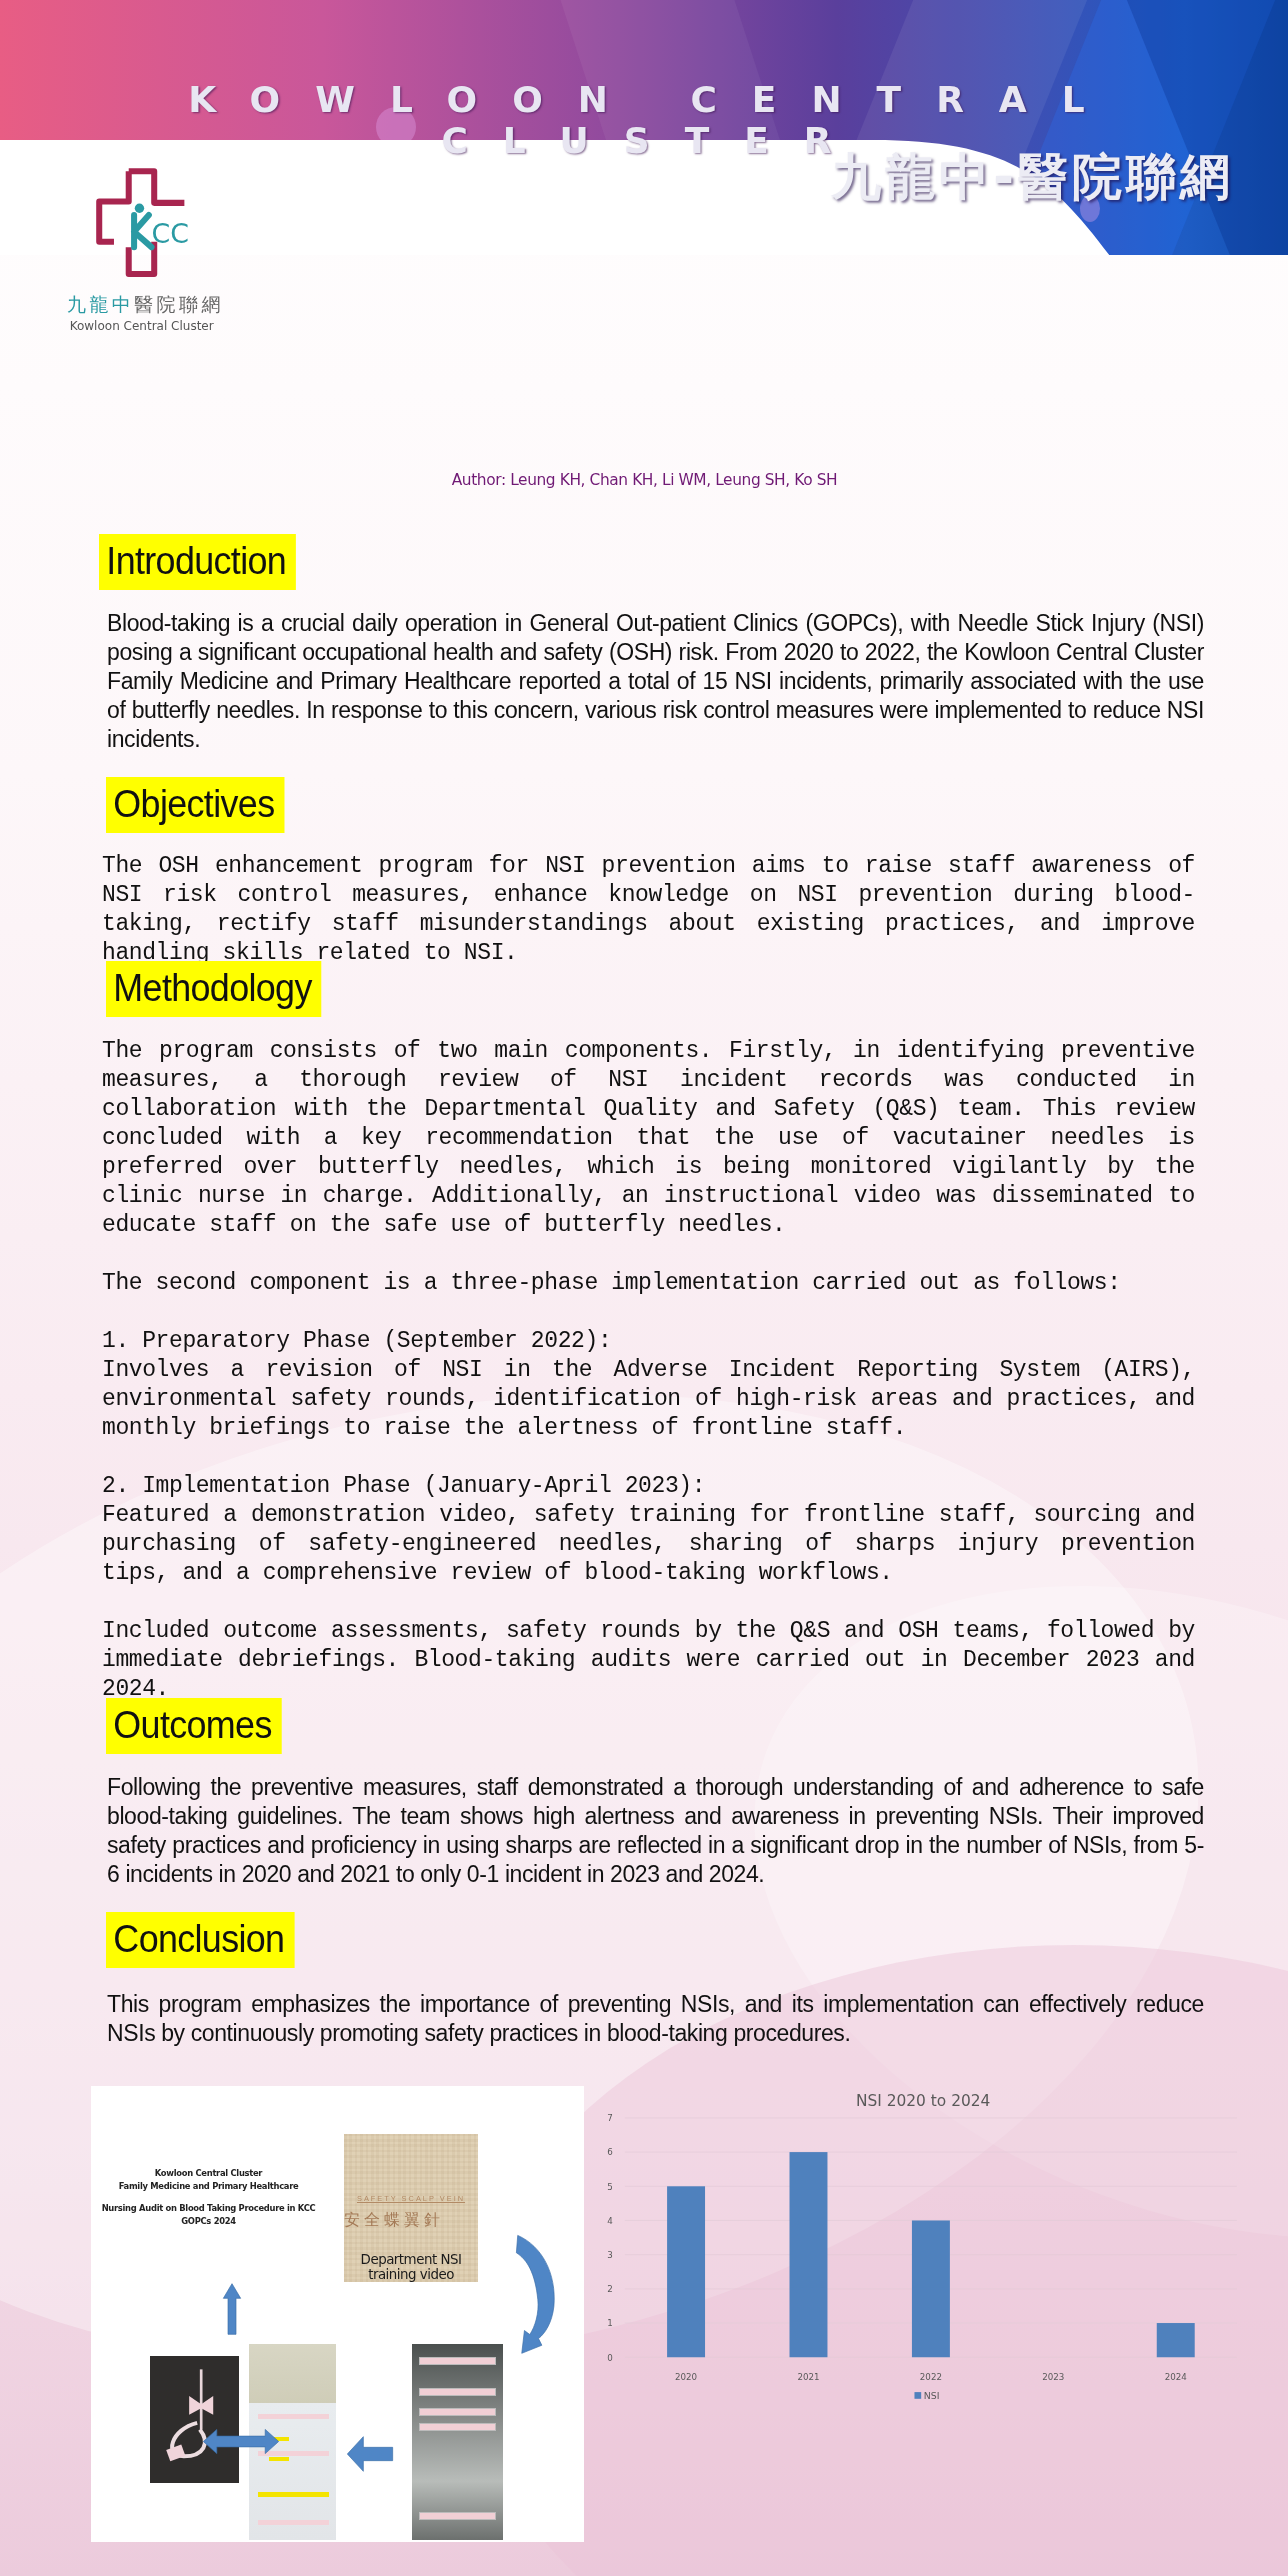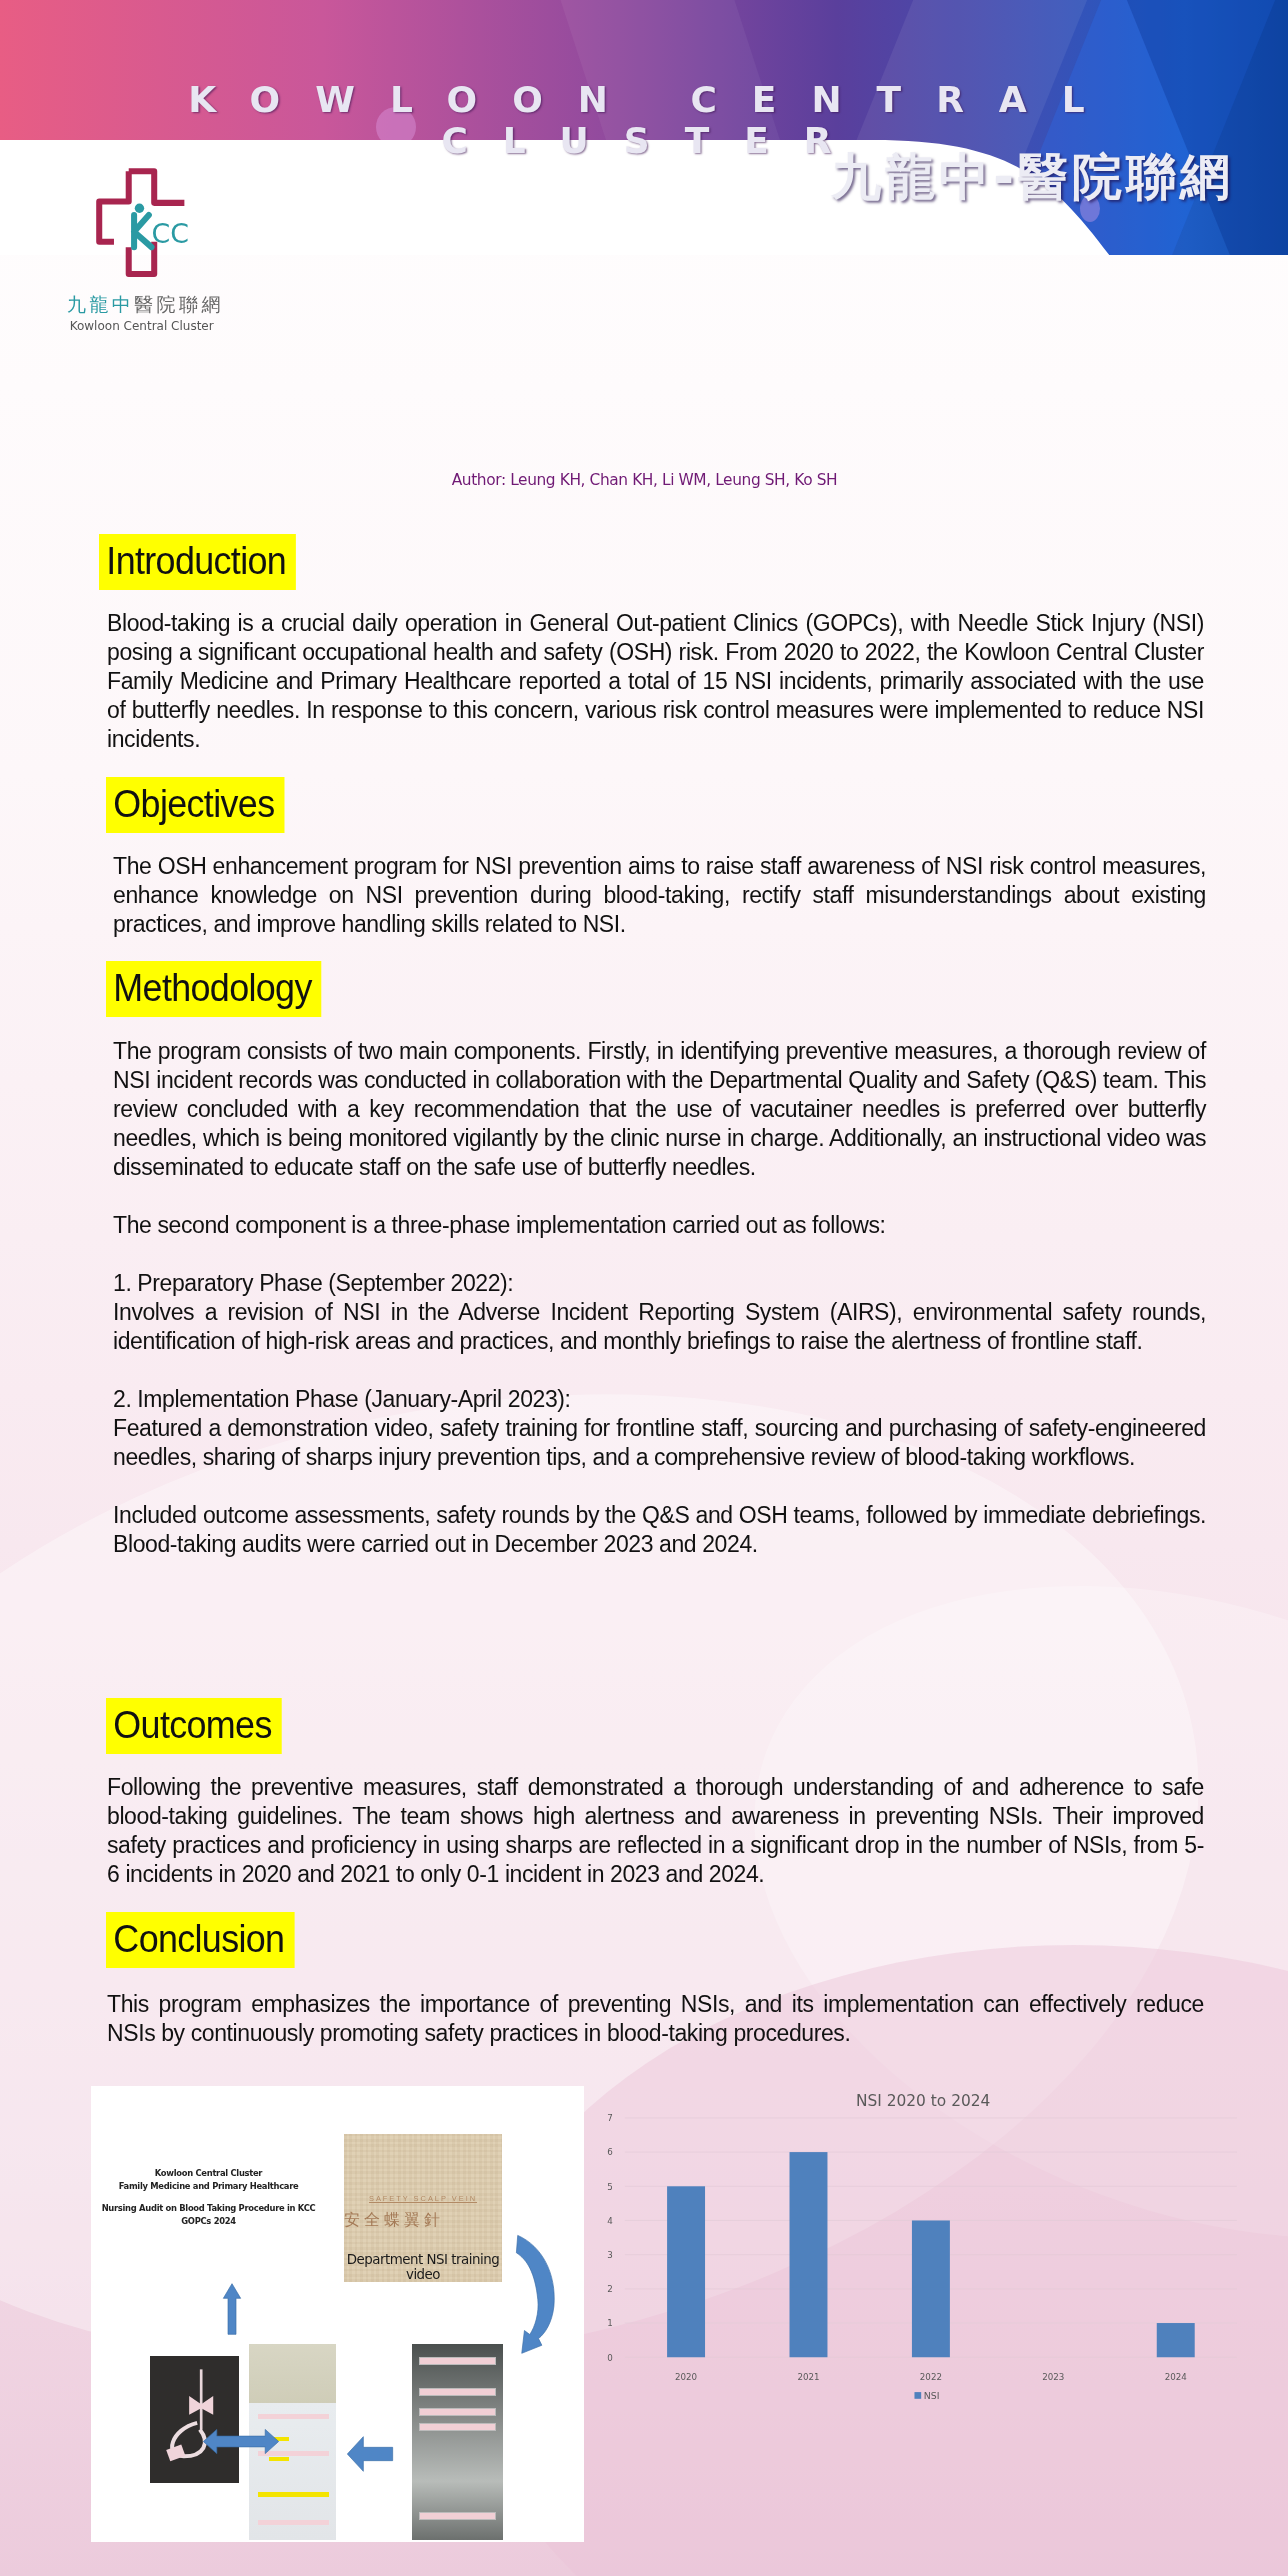--- a/index.html
+++ b/index.html
@@ -78,35 +78,35 @@
   
   .sec-head {
     position: absolute; background: #ffff00; padding: 6.7px 10.7px 9.4px 8px;
     font-size: 39px; line-height: 40px; color: #111; letter-spacing: -0.7px;
     transform: scaleX(0.92); transform-origin: left center;
   }
   .para {
     position: absolute; left: 107px; width: 1097px;
     font-size: 23px; line-height: 29px; text-align: justify; color: #111; letter-spacing: -0.4px;
   }
-  .para.in { left: 113px; width: 1093px; }
+  .para.in { left: 102px; width: 1093px; font-family: Liberation Mono, monospace; }
   .para p { margin: 0; }
   .para .gap { height: 29px; }
 
   
   .figure {
     position: absolute; left: 91px; top: 2086px; width: 493px; height: 456px; background: #fff;
   }
   .fig-caption {
     position: absolute; left: 10px; top: 81px; width: 215px; text-align: center;
     font-family: "DejaVu Sans", sans-serif; font-weight: bold; font-size: 8.4px; line-height: 12.7px; color: #222;
     letter-spacing: -0.3px;
   }
   .fig-video {
-    position: absolute; left: 253px; top: 48px; width: 158px; height: 148px;
+    position: absolute; left: 253px; top: 48px; width: 134px; height: 148px;
     background: repeating-linear-gradient(0deg, rgba(150,120,80,0.08) 0 2.7px, transparent 2.7px 5.4px),
                 repeating-linear-gradient(90deg, rgba(150,120,80,0.08) 0 2.7px, transparent 2.7px 5.4px),
                 #e0d1b5;
   }
   .fig-video .v-en {
     position: absolute; left: 0; top: 60px; width: 100%; text-align: center;
     font-size: 7.4px; letter-spacing: 2px; color: #b28a65; text-decoration: underline;
   }
   .fig-video .v-zh {
     position: absolute; left: 0; top: 76px; width: 100%; 

